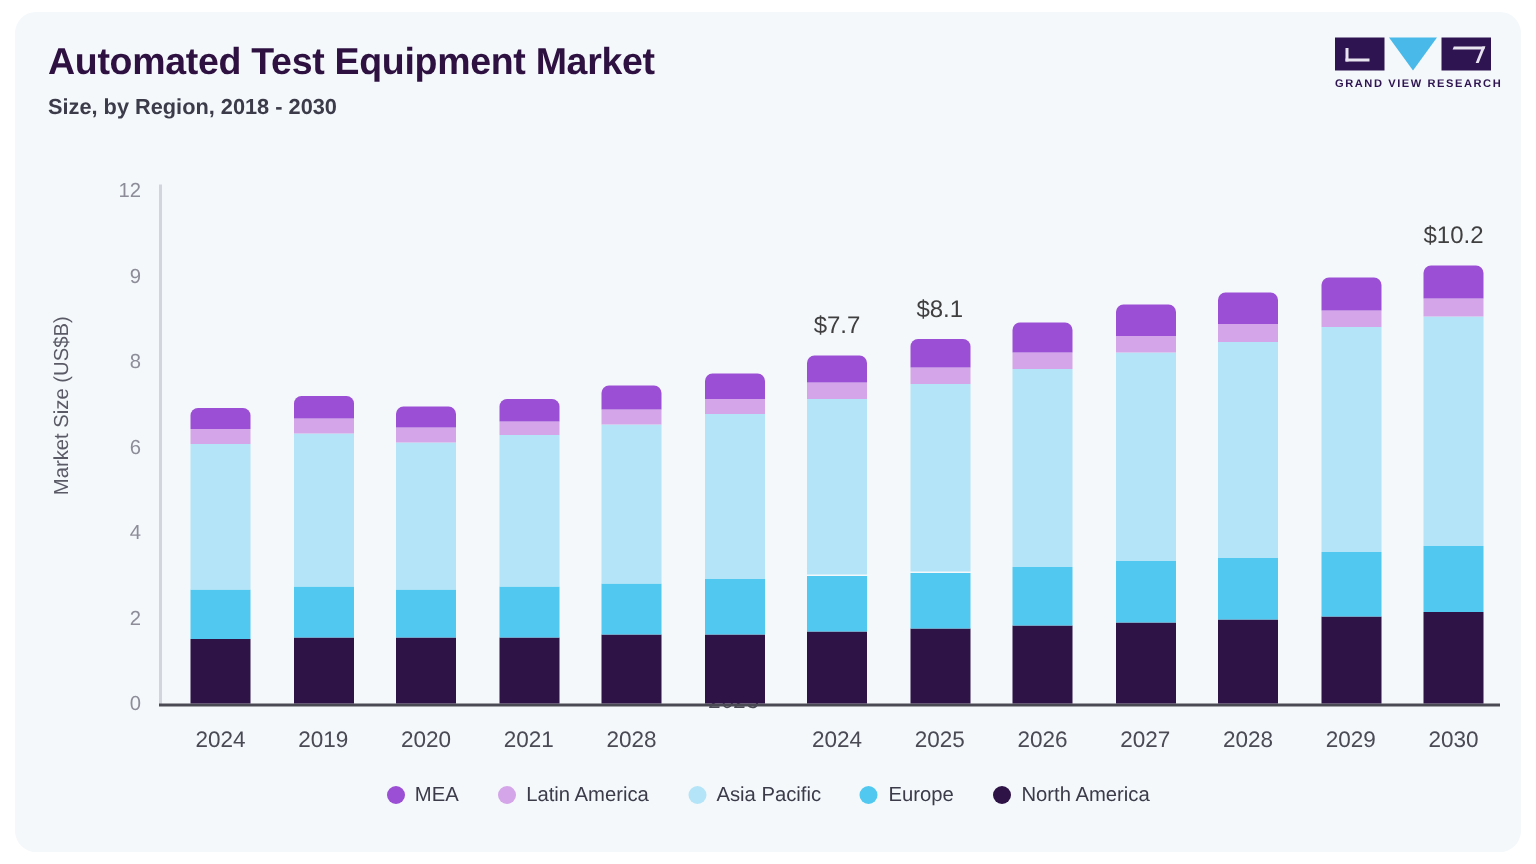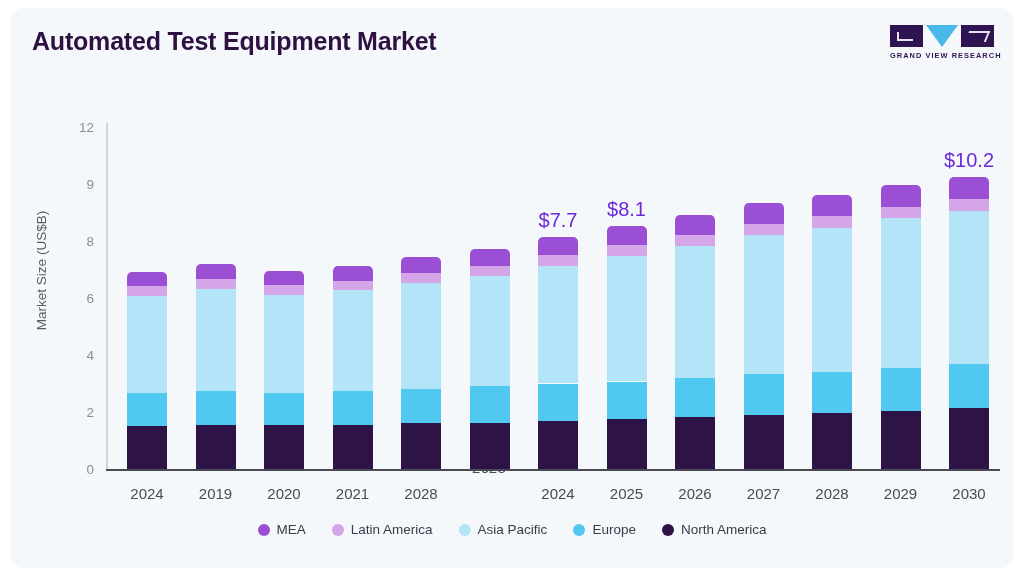--- a/index.html
+++ b/index.html
@@ -172,22 +172,22 @@
   }
   .seg.top {
     border-top-left-radius: 5px;
     border-top-right-radius: 5px;
   }
 
   .bar-label {
     position: absolute;
     width: 90px;
     text-align: center;
-    font-size: 20px;
-    color: #6d28d9;
+    font-size: 16px;
+    color: #404040;
     transform: translateX(-50%);
   }
 
   
   #legend {
     position: absolute;
     left: 0;
     right: 0;
     top: 514px;
     display: flex;
@@ -212,20 +212,21 @@
     white-space: nowrap;
   }
 </style>
 </head>
 <body>
 
 <div id="canvas">
   <div id="card">
 
     <div id="chart-title">Automated Test Equipment Market</div>
+    <div id="chart-subtitle">Size, by Region, 2018 - 2030</div>
 
     <div id="logo">
       <div class="logo-blocks">
         <div class="logo-sq logo-g"></div>
         <div class="logo-tri"></div>
         <div class="logo-sq logo-r"></div>
       </div>
       <div id="logo-text">GRAND VIEW RESEARCH</div>
     </div>
 

